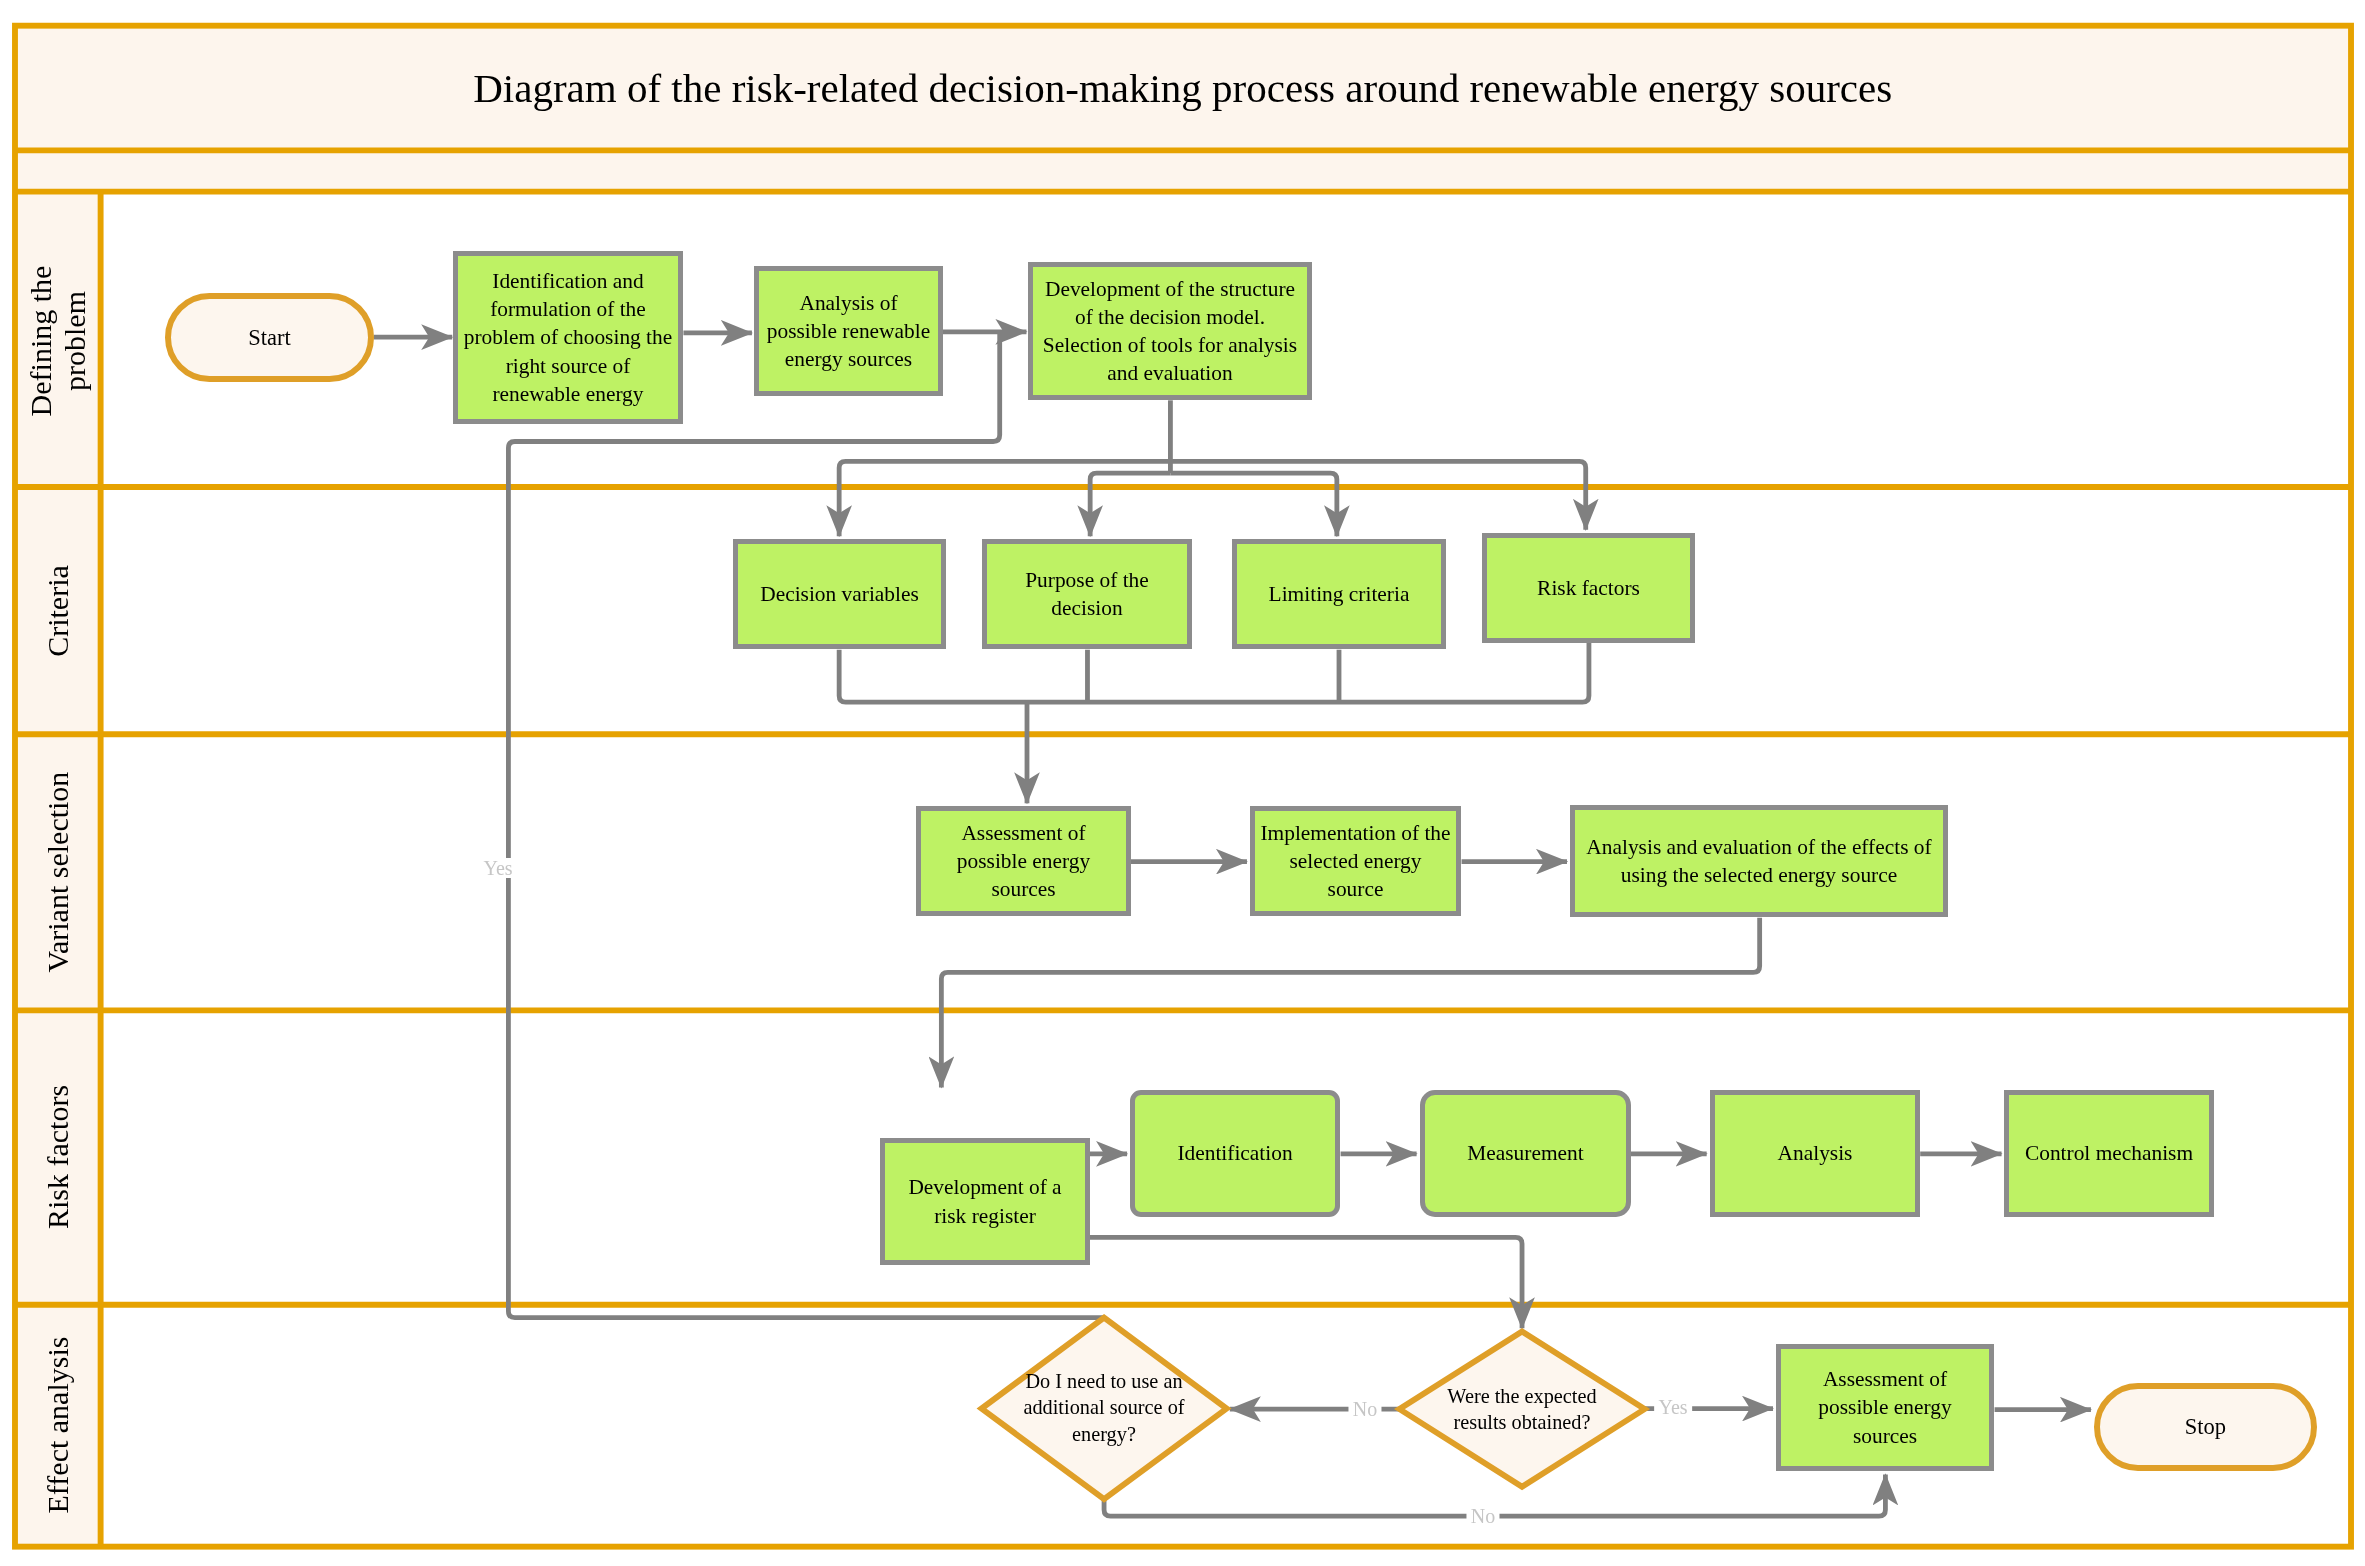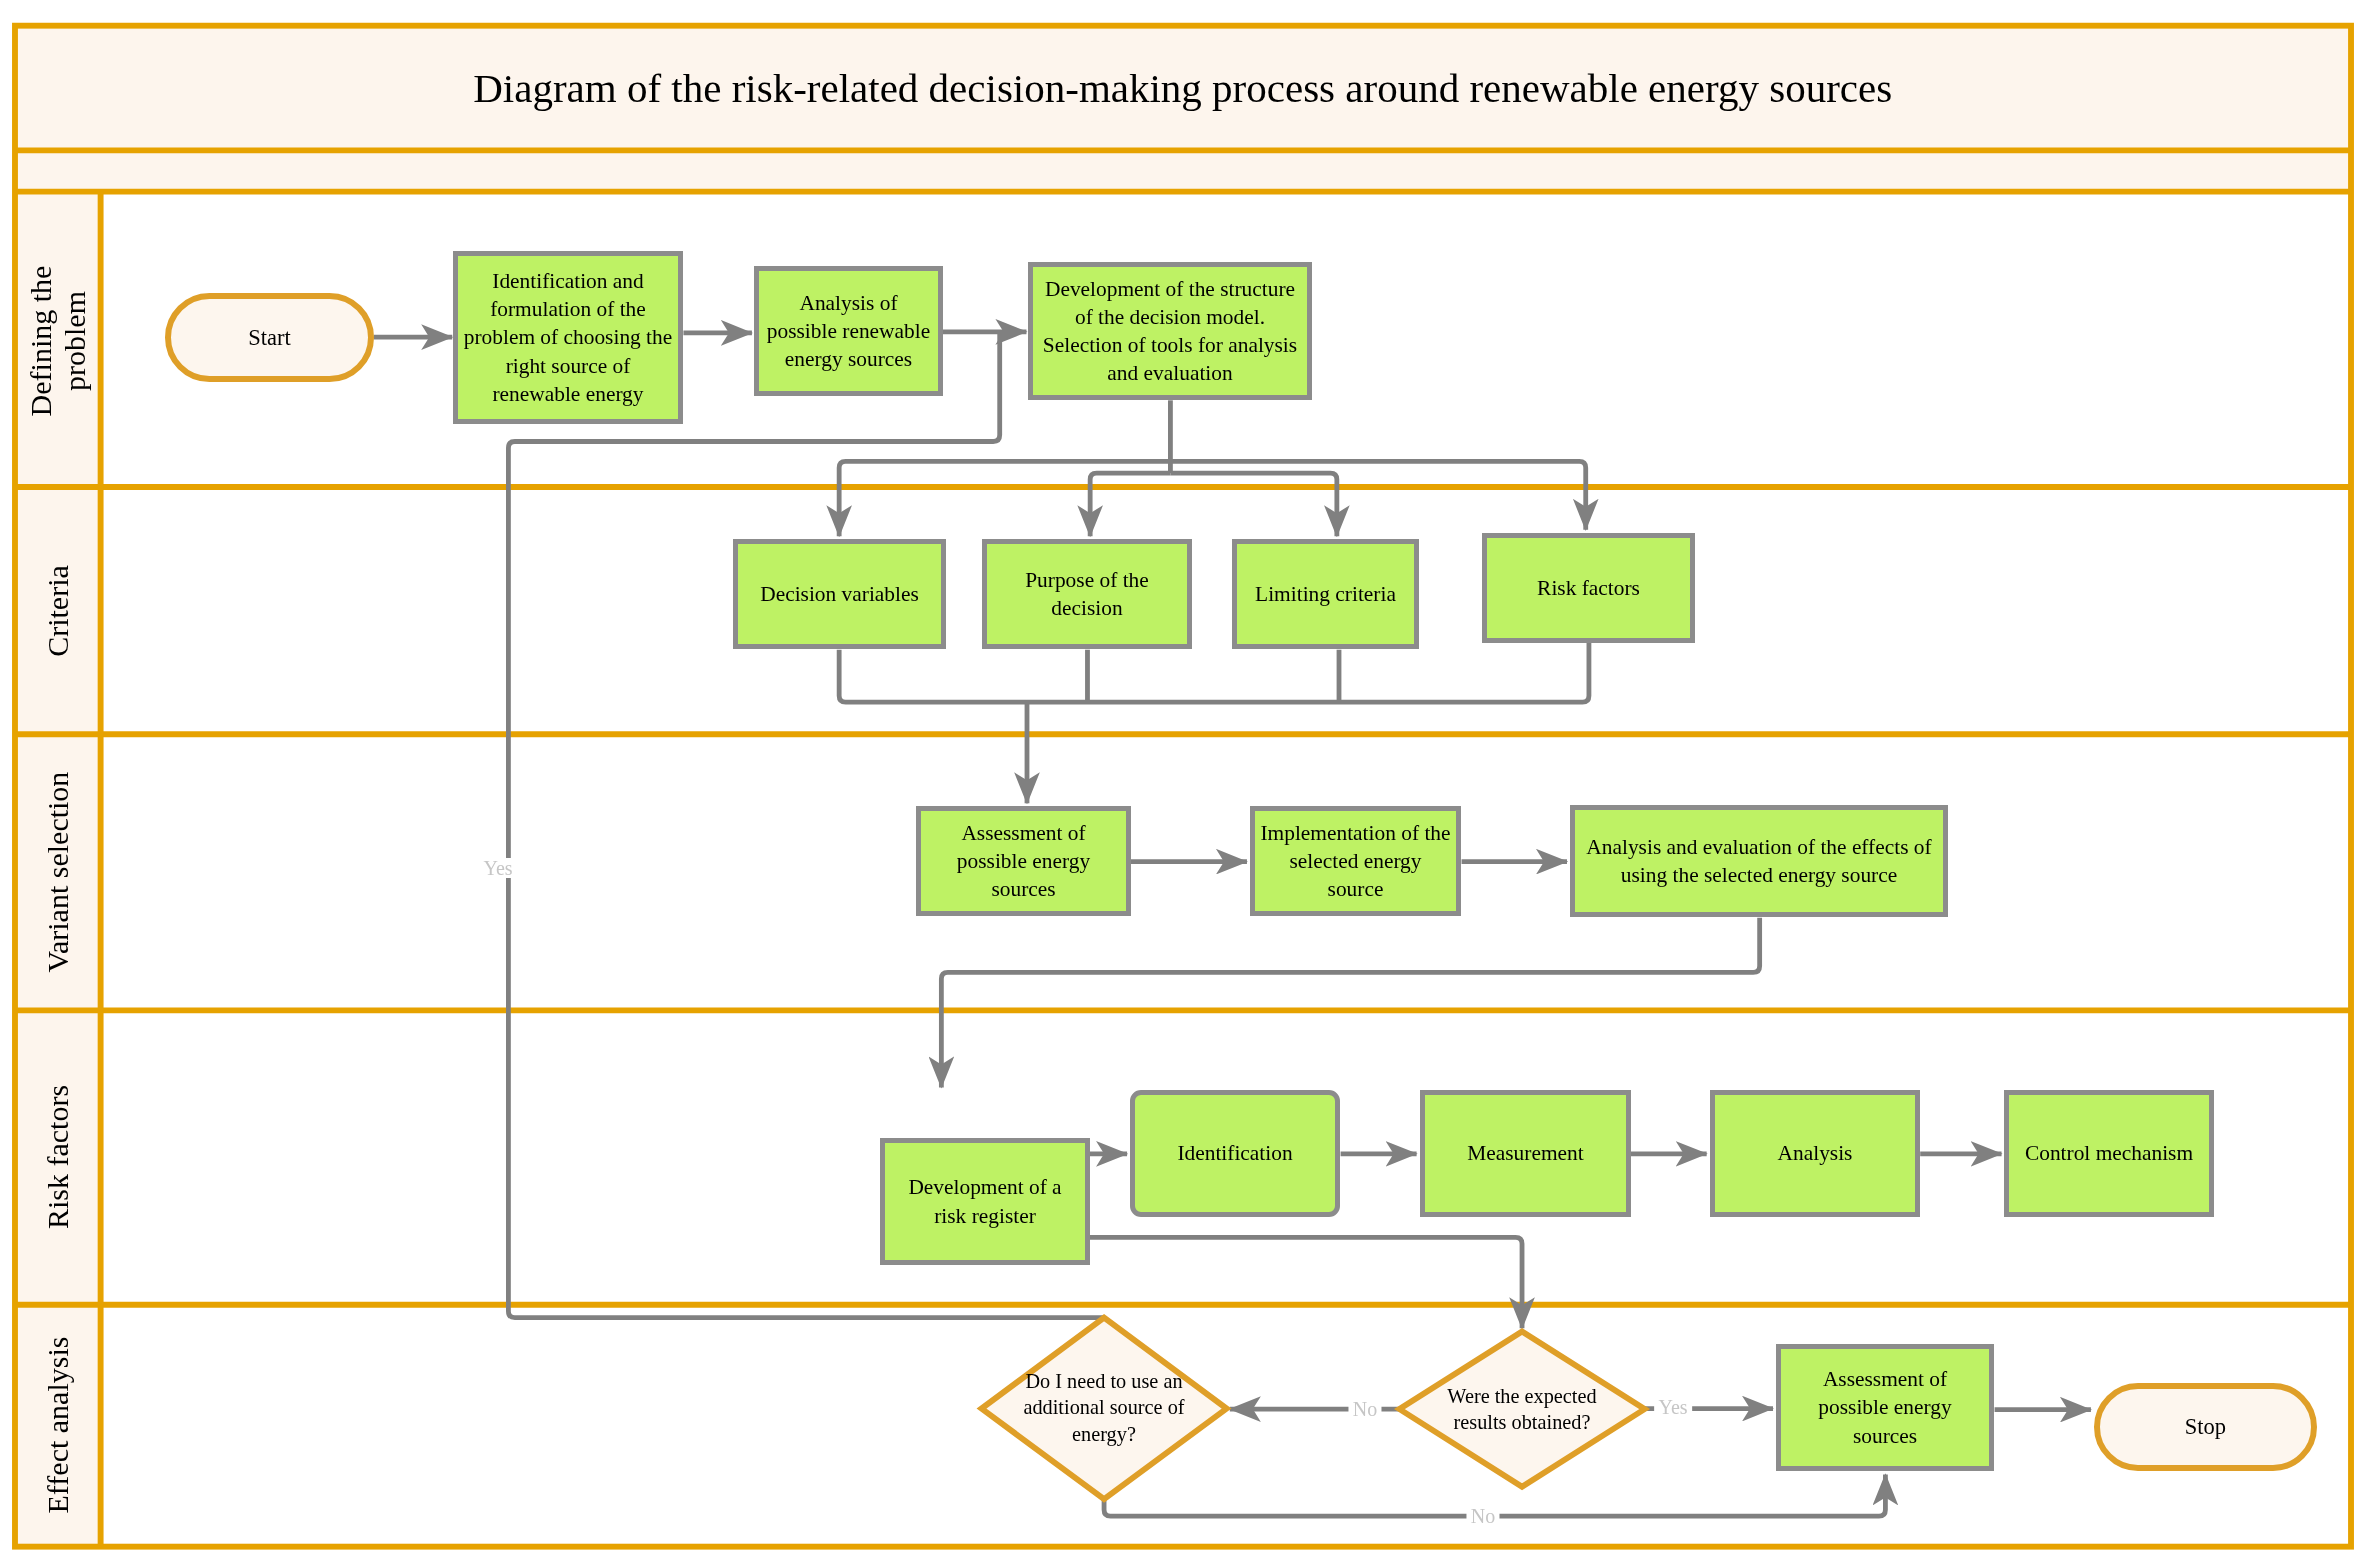--- a/index.html
+++ b/index.html
@@ -99,30 +99,30 @@
   <div class="lane-label" style="left:58px;top:1157px;width:278px;"><span>Risk factors</span></div>
   <div class="lane-label" style="left:58px;top:1425px;width:230px;"><span>Effect analysis</span></div>
 
   <div class="terminator" style="left:165px;top:293px;width:209px;height:89px;">Start</div>
   <div class="node" style="left:453px;top:251px;width:230px;height:173px;">Identification and formulation of the problem of choosing the right source of renewable energy</div>
   <div class="node" style="left:754px;top:266px;width:189px;height:130px;">Analysis of possible renewable energy sources</div>
   <div class="node" style="left:1028px;top:262px;width:284px;height:138px;">Development of the structure of the decision model. Selection of tools for analysis and evaluation</div>
 
   <div class="node" style="left:733px;top:539px;width:213px;height:110px;">Decision variables</div>
   <div class="node" style="left:982px;top:539px;width:210px;height:110px;">Purpose of the decision</div>
-  <div class="node" style="left:1232px;top:539px;width:187px;height:110px;">Limiting criteria</div>
+  <div class="node" style="left:1232px;top:539px;width:214px;height:110px;">Limiting criteria</div>
   <div class="node" style="left:1482px;top:533px;width:213px;height:110px;">Risk factors</div>
 
   <div class="node" style="left:916px;top:806px;width:215px;height:110px;">Assessment of possible energy sources</div>
   <div class="node" style="left:1250px;top:806px;width:211px;height:110px;">Implementation of the selected energy source</div>
   <div class="node" style="left:1570px;top:805px;width:378px;height:112px;">Analysis and evaluation of the effects of using the selected energy source</div>
 
   <div class="node" style="left:880px;top:1090px;width:210px;height:127px;margin-top:48px;">Development of a risk register</div>
   <div class="node" style="left:1130px;top:1090px;width:210px;height:127px;border-radius:11px;">Identification</div>
-  <div class="node" style="left:1420px;top:1090px;width:211px;height:127px;">Measurement</div>
+  <div class="node" style="left:1420px;top:1090px;width:211px;height:127px;border-radius:15px;">Measurement</div>
   <div class="node" style="left:1710px;top:1090px;width:210px;height:127px;">Analysis</div>
   <div class="node" style="left:2004px;top:1090px;width:210px;height:127px;">Control mechanism</div>
 
   <div class="dtext" style="left:1104px;top:1408px;width:193px;">Do I need to use an additional source of energy?</div>
   <div class="dtext" style="left:1522px;top:1409px;width:177px;">Were the expected results obtained?</div>
   <div class="node" style="left:1776px;top:1344px;width:218px;height:127px;">Assessment of possible energy sources</div>
   <div class="terminator" style="left:2094px;top:1367px;width:223px;height:88px;margin-top:16px;">Stop</div>
 
   <div class="elabel" style="left:498px;top:868px;">Yes</div>
   <div class="elabel" style="left:1365px;top:1409px;">No</div>

